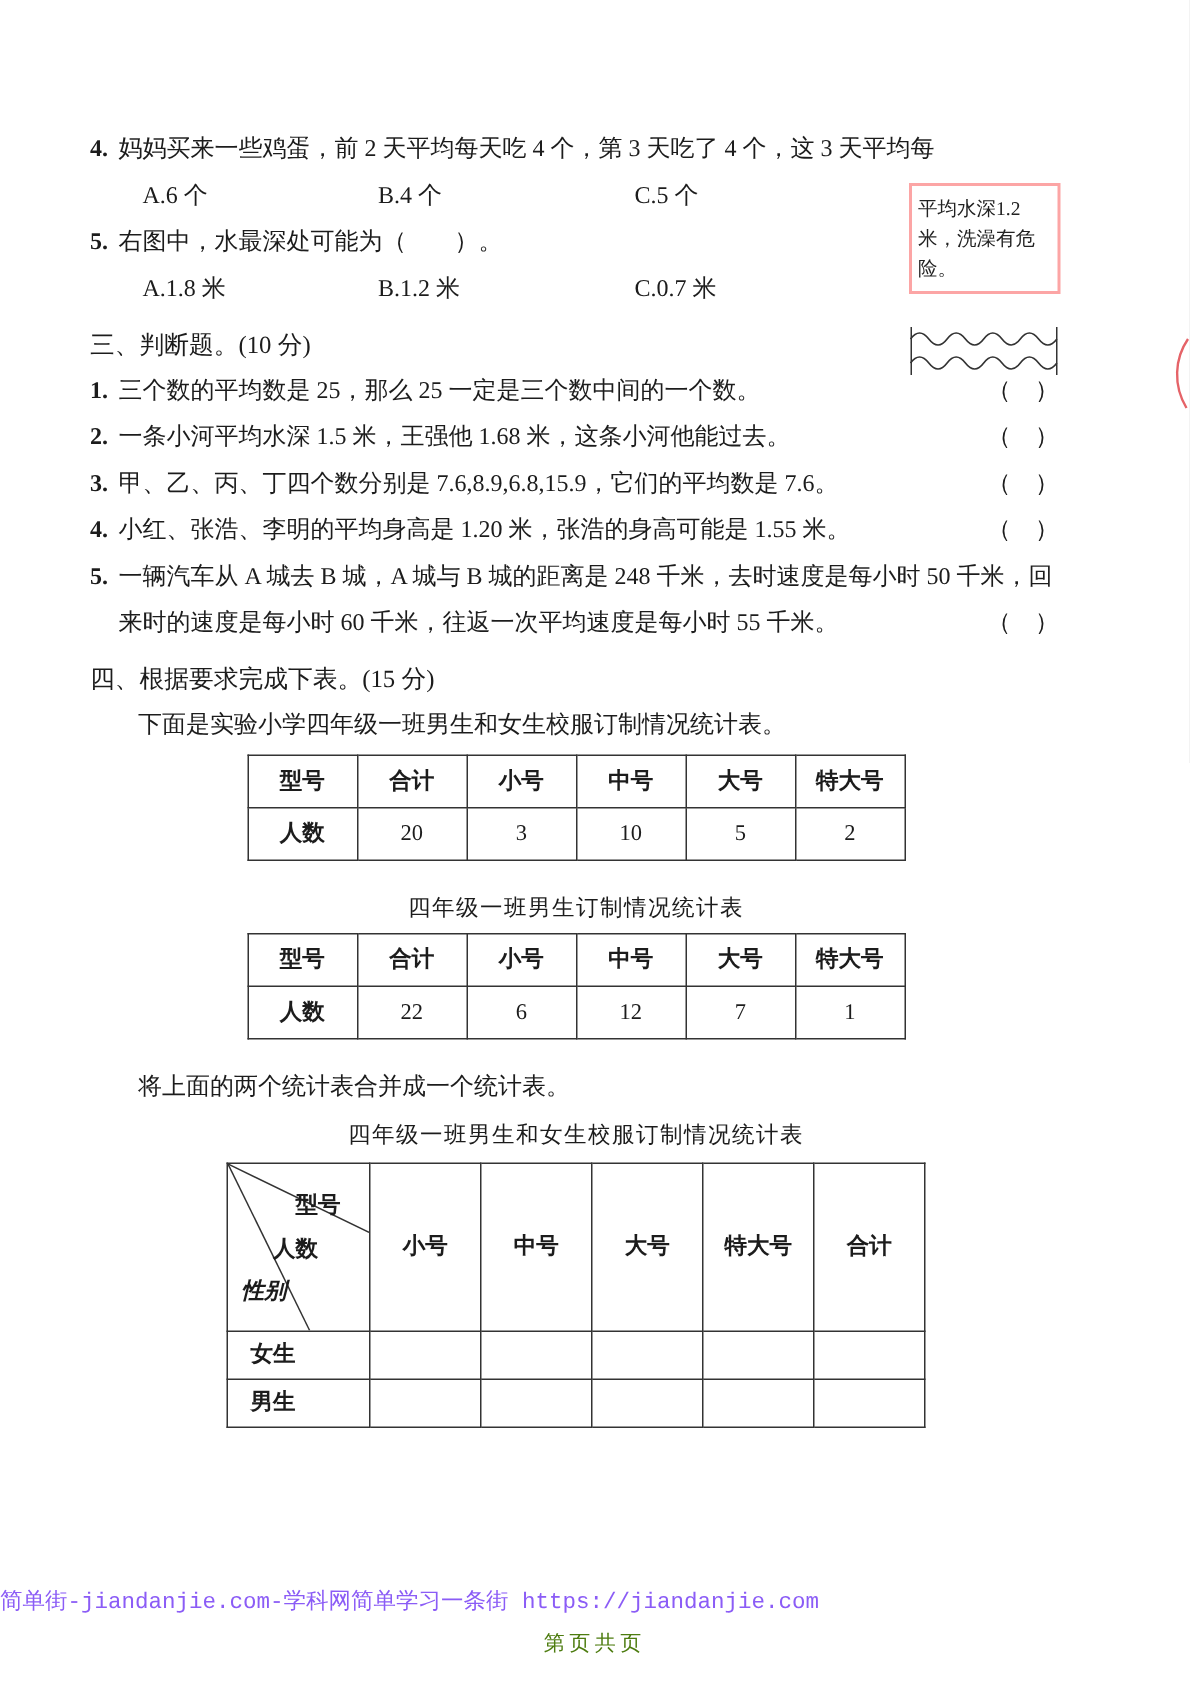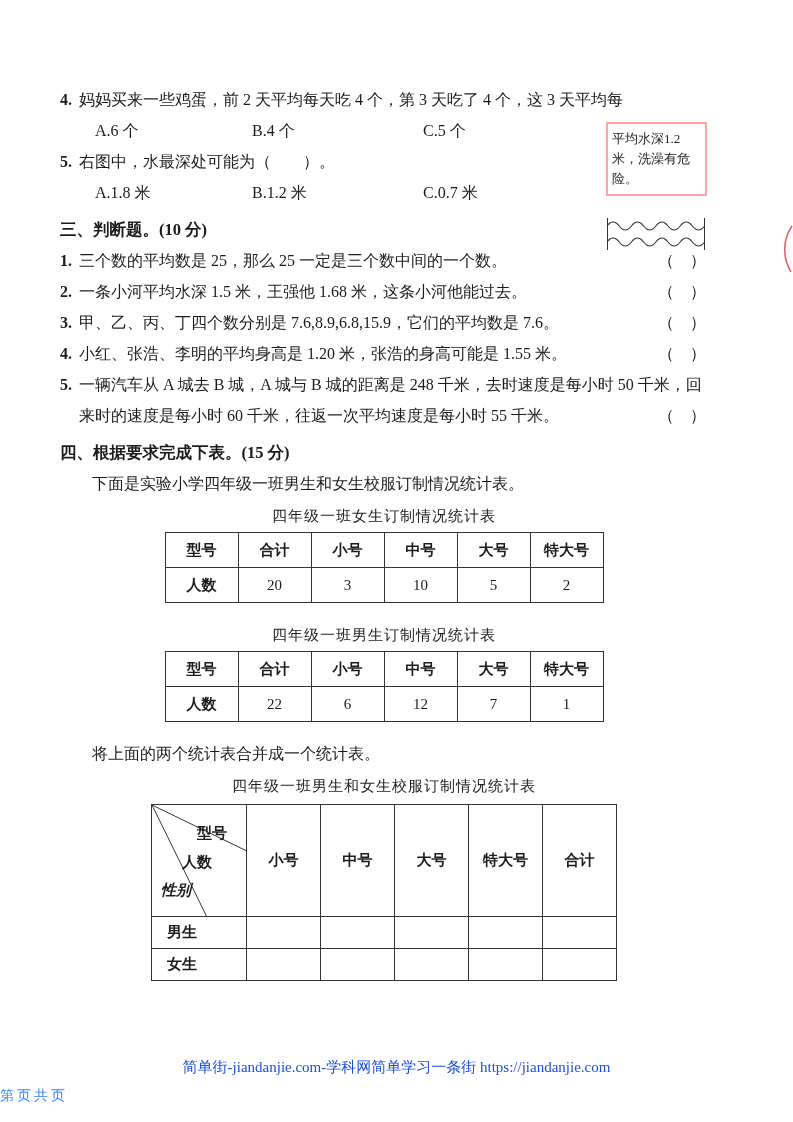--- a/index.html
+++ b/index.html
@@ -8,21 +8,21 @@
   .page { position:relative; width:793px; height:1122px; background:#ffffff; margin:0 auto; overflow:hidden; }
   .content { position:absolute; left:60px; top:84px; width:648px; font-size:16px; line-height:31px; }
 
   .qrow { position:relative; padding-left:19px; }
   .qnum { position:absolute; left:0; top:0; font-weight:700; }
   .options { margin-left:16px; }
   .options .opt { display:inline-block; }
   .opt-a { width:153px; }
   .opt-b { width:167px; }
 
-  .sec-title { font-weight:700; font-size:16.5px; margin-top:6px; }
+  .sec-title { font-weight:400; font-size:16.5px; margin-top:6px; }
 
   .judge-item { position:relative; padding-left:19px; padding-right:0; }
   .judge-item .jtext { padding-right:0; }
   .judge-item .bracket { position:absolute; right:2px; bottom:0; }
 
   .indent { text-indent:2em; }
 
   .tcaption { text-align:center; font-size:15px; letter-spacing:1px; margin-top:5px; line-height:24px; }
   .tcaption.gap { margin-top:20px; }
   .merge-line { margin-top:16px; }
@@ -43,22 +43,22 @@
   .c-bot { top:70px; left:9px;font-style:italic; }
   .merged-table .rowlab { height:28px; text-align:left; padding-left:15px; font-size:15px; }
   .merged-table td.blank { height:28px; }
 
   .figure { position:absolute; left:606px; top:122px; width:100px; }
   .sign { border:2px solid #fca5a5; width:101px; min-height:60px; padding:5px 4px; font-size:13px; line-height:1.55; color:#222; }
   .waves { display:block; margin-top:16px; }
 
   .red-mark { position:absolute; right:0; top:225px; }
 
-  .footer-link { position:absolute; top:1058px; left:0; width:100%; text-align:center; color:#1d4ed8; font-family:Liberation Serif, serif; font-size:15px; }
-  .footer-page { position:absolute; top:1087px; left:0; width:100%; color:#3b82f6; font-family:"Liberation Sans",sans-serif; font-size:14px; letter-spacing:3px; }
+  .footer-link { position:absolute; top:1058px; left:0; width:100%; text-align:left; color:#8b5cf6; font-family:Liberation Mono, monospace; font-size:15px; }
+  .footer-page { position:absolute; top:1087px; left:0; width:100%; text-align:center; color:#4d7c0f; font-family:"Liberation Sans",sans-serif; font-size:14px; letter-spacing:3px; }
 </style>
 </head>
 <body>
 
 <div class="page">
 
   <div class="content">
 
     <div class="qrow">
       <span class="qnum">4.</span>
@@ -104,21 +104,20 @@
     </div>
     <div class="judge-item">
       <span class="qnum">5.</span>
       <div class="jtext">一辆汽车从 A 城去 B 城，A 城与 B 城的距离是 248 千米，去时速度是每小时 50 千米，回来时的速度是每小时 60 千米，往返一次平均速度是每小时 55 千米。</div>
       <span class="bracket">（　）</span>
     </div>
 
     <div class="sec-title">四、根据要求完成下表。(15 分)</div>
     <div class="indent">下面是实验小学四年级一班男生和女生校服订制情况统计表。</div>
 
-    <div class="tcaption">四年级一班女生订制情况统计表</div>
     <table class="stat-table">
       <tbody>
           <tr>
         <th>型号</th>
         <th>合计</th>
         <th>小号</th>
         <th>中号</th>
         <th>大号</th>
         <th>特大号</th>
       </tr>
@@ -170,29 +169,29 @@
           <span class="c-mid">人数</span>
           <span class="c-bot">性别</span>
         </th>
         <th class="colhead">小号</th>
         <th class="colhead">中号</th>
         <th class="colhead">大号</th>
         <th class="colhead">特大号</th>
         <th class="colhead">合计</th>
       </tr>
       <tr>
+        <th class="rowlab">女生</th>
+        <td class="blank"></td>
+        <td class="blank"></td>
+        <td class="blank"></td>
+        <td class="blank"></td>
+        <td class="blank"></td>
+      </tr>
+      <tr>
         <th class="rowlab">男生</th>
-        <td class="blank"></td>
-        <td class="blank"></td>
-        <td class="blank"></td>
-        <td class="blank"></td>
-        <td class="blank"></td>
-      </tr>
-      <tr>
-        <th class="rowlab">女生</th>
         <td class="blank"></td>
         <td class="blank"></td>
         <td class="blank"></td>
         <td class="blank"></td>
         <td class="blank"></td>
       </tr>
     </tbody>
       </table>
 
   </div>

